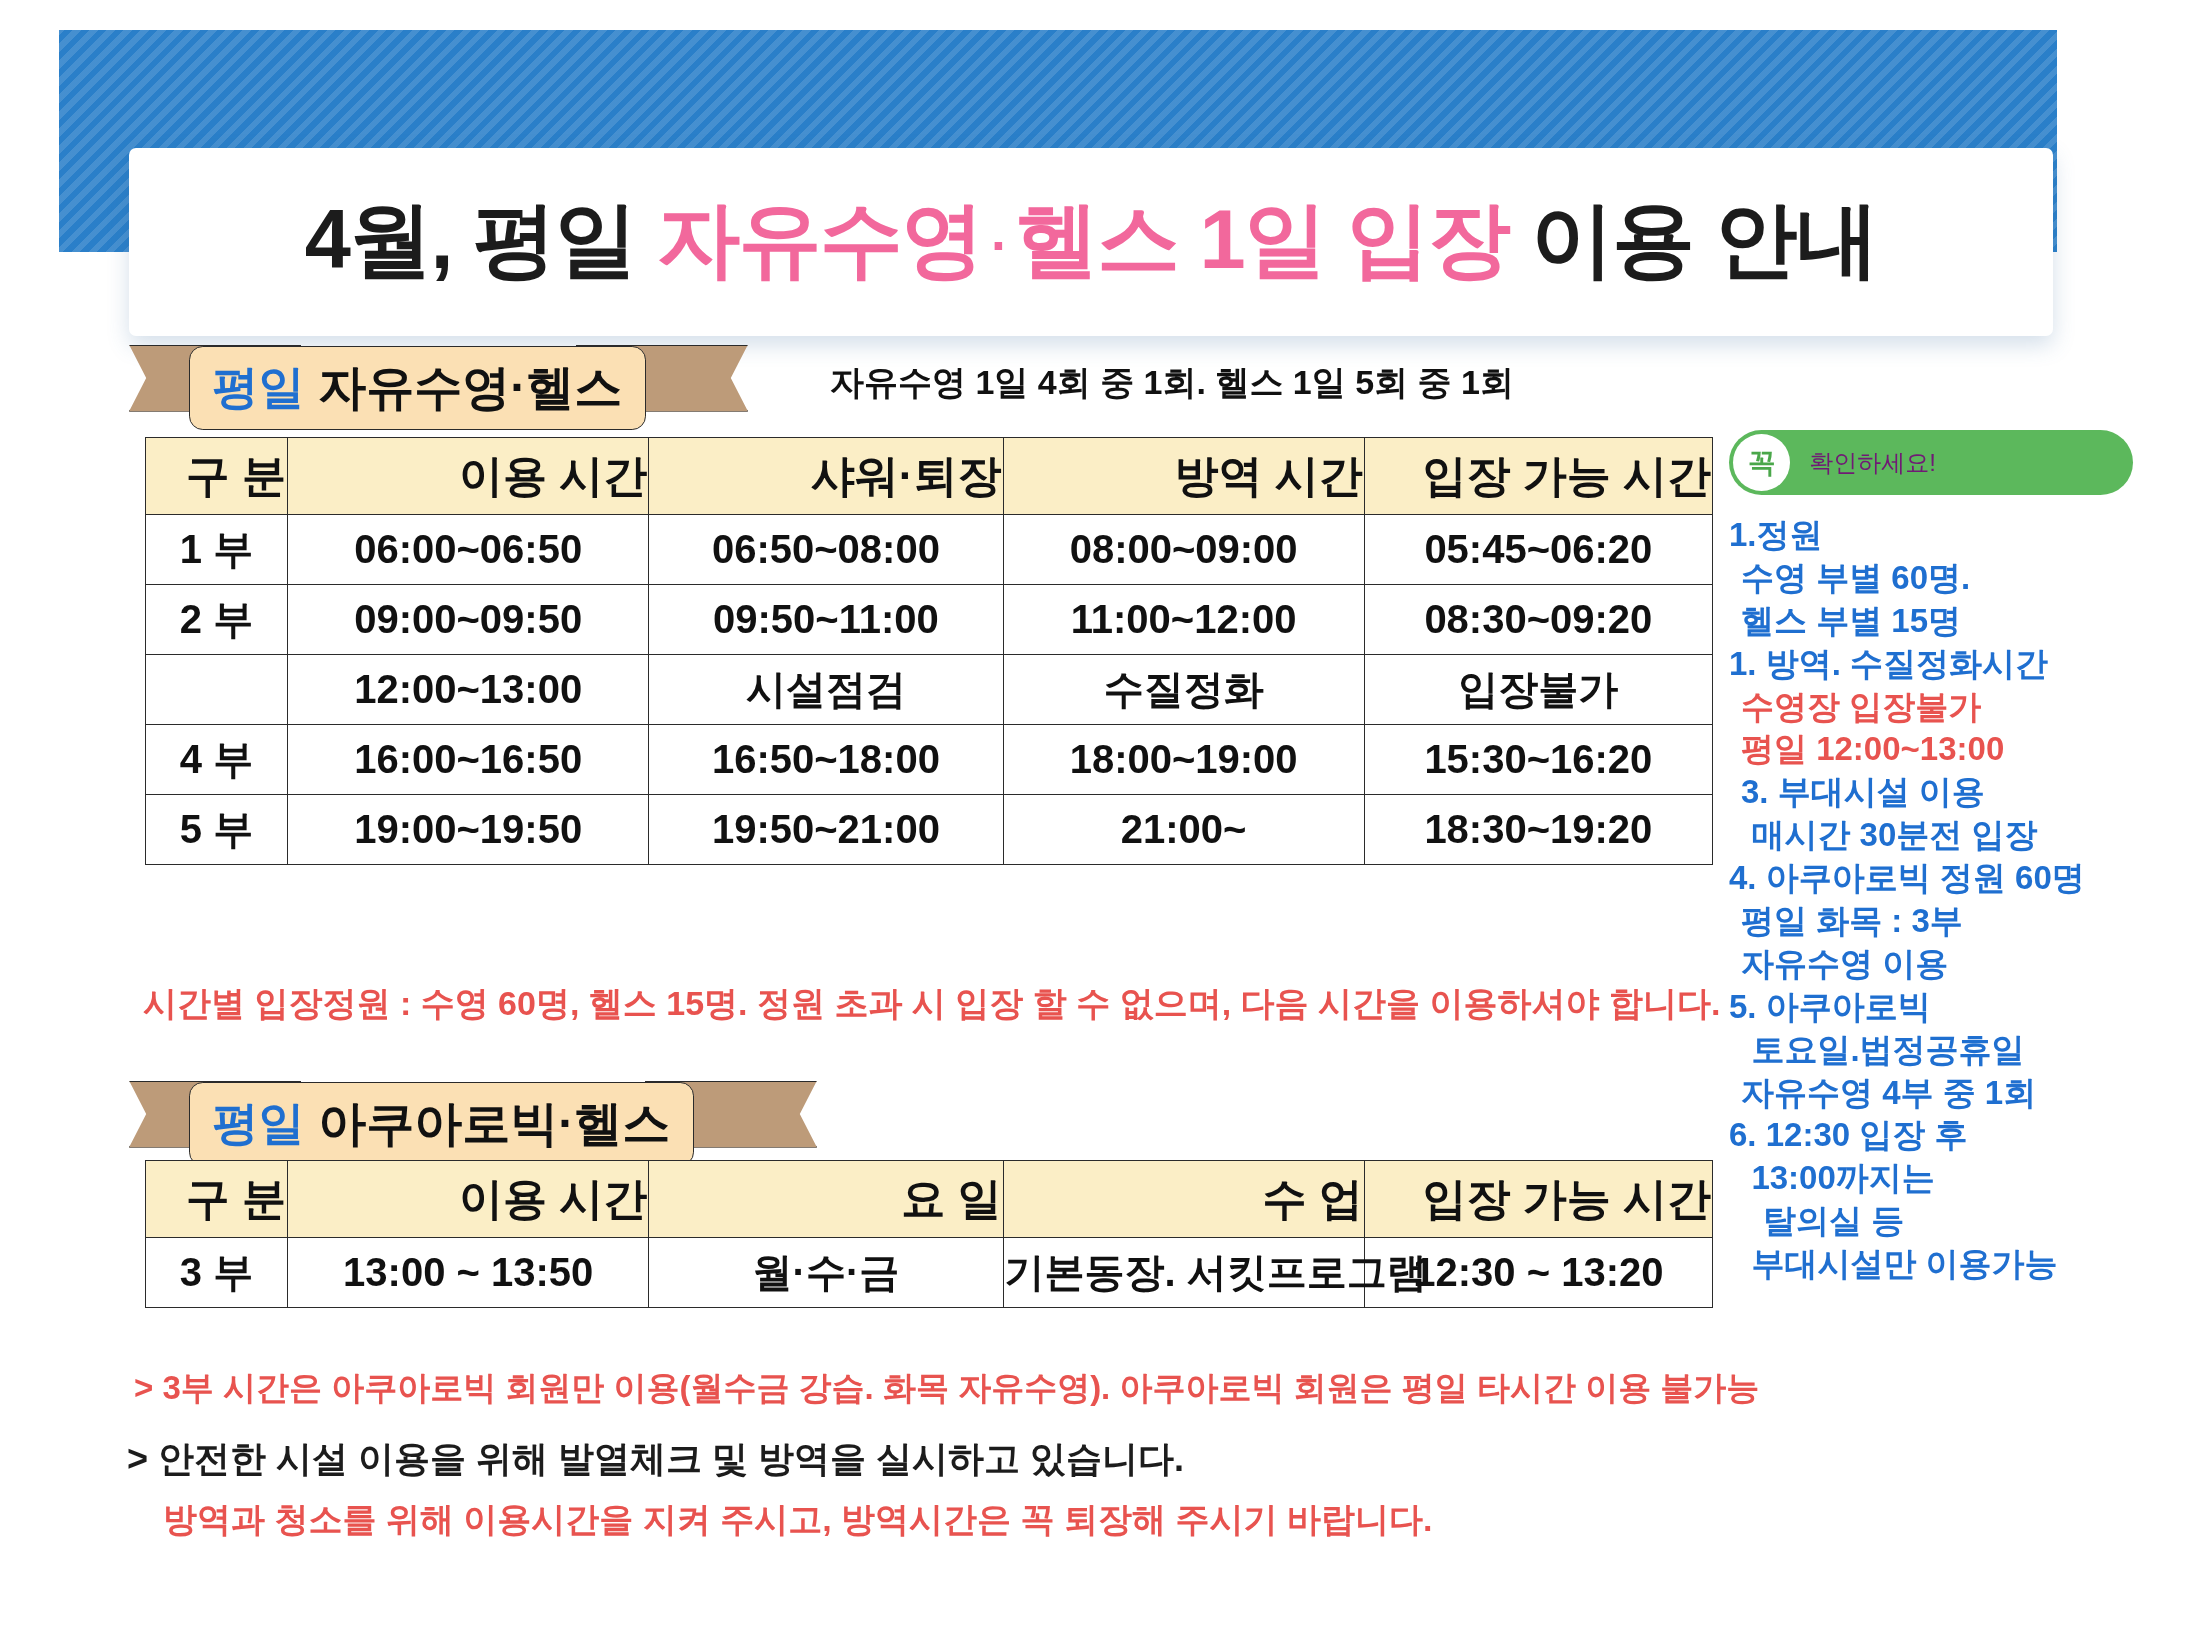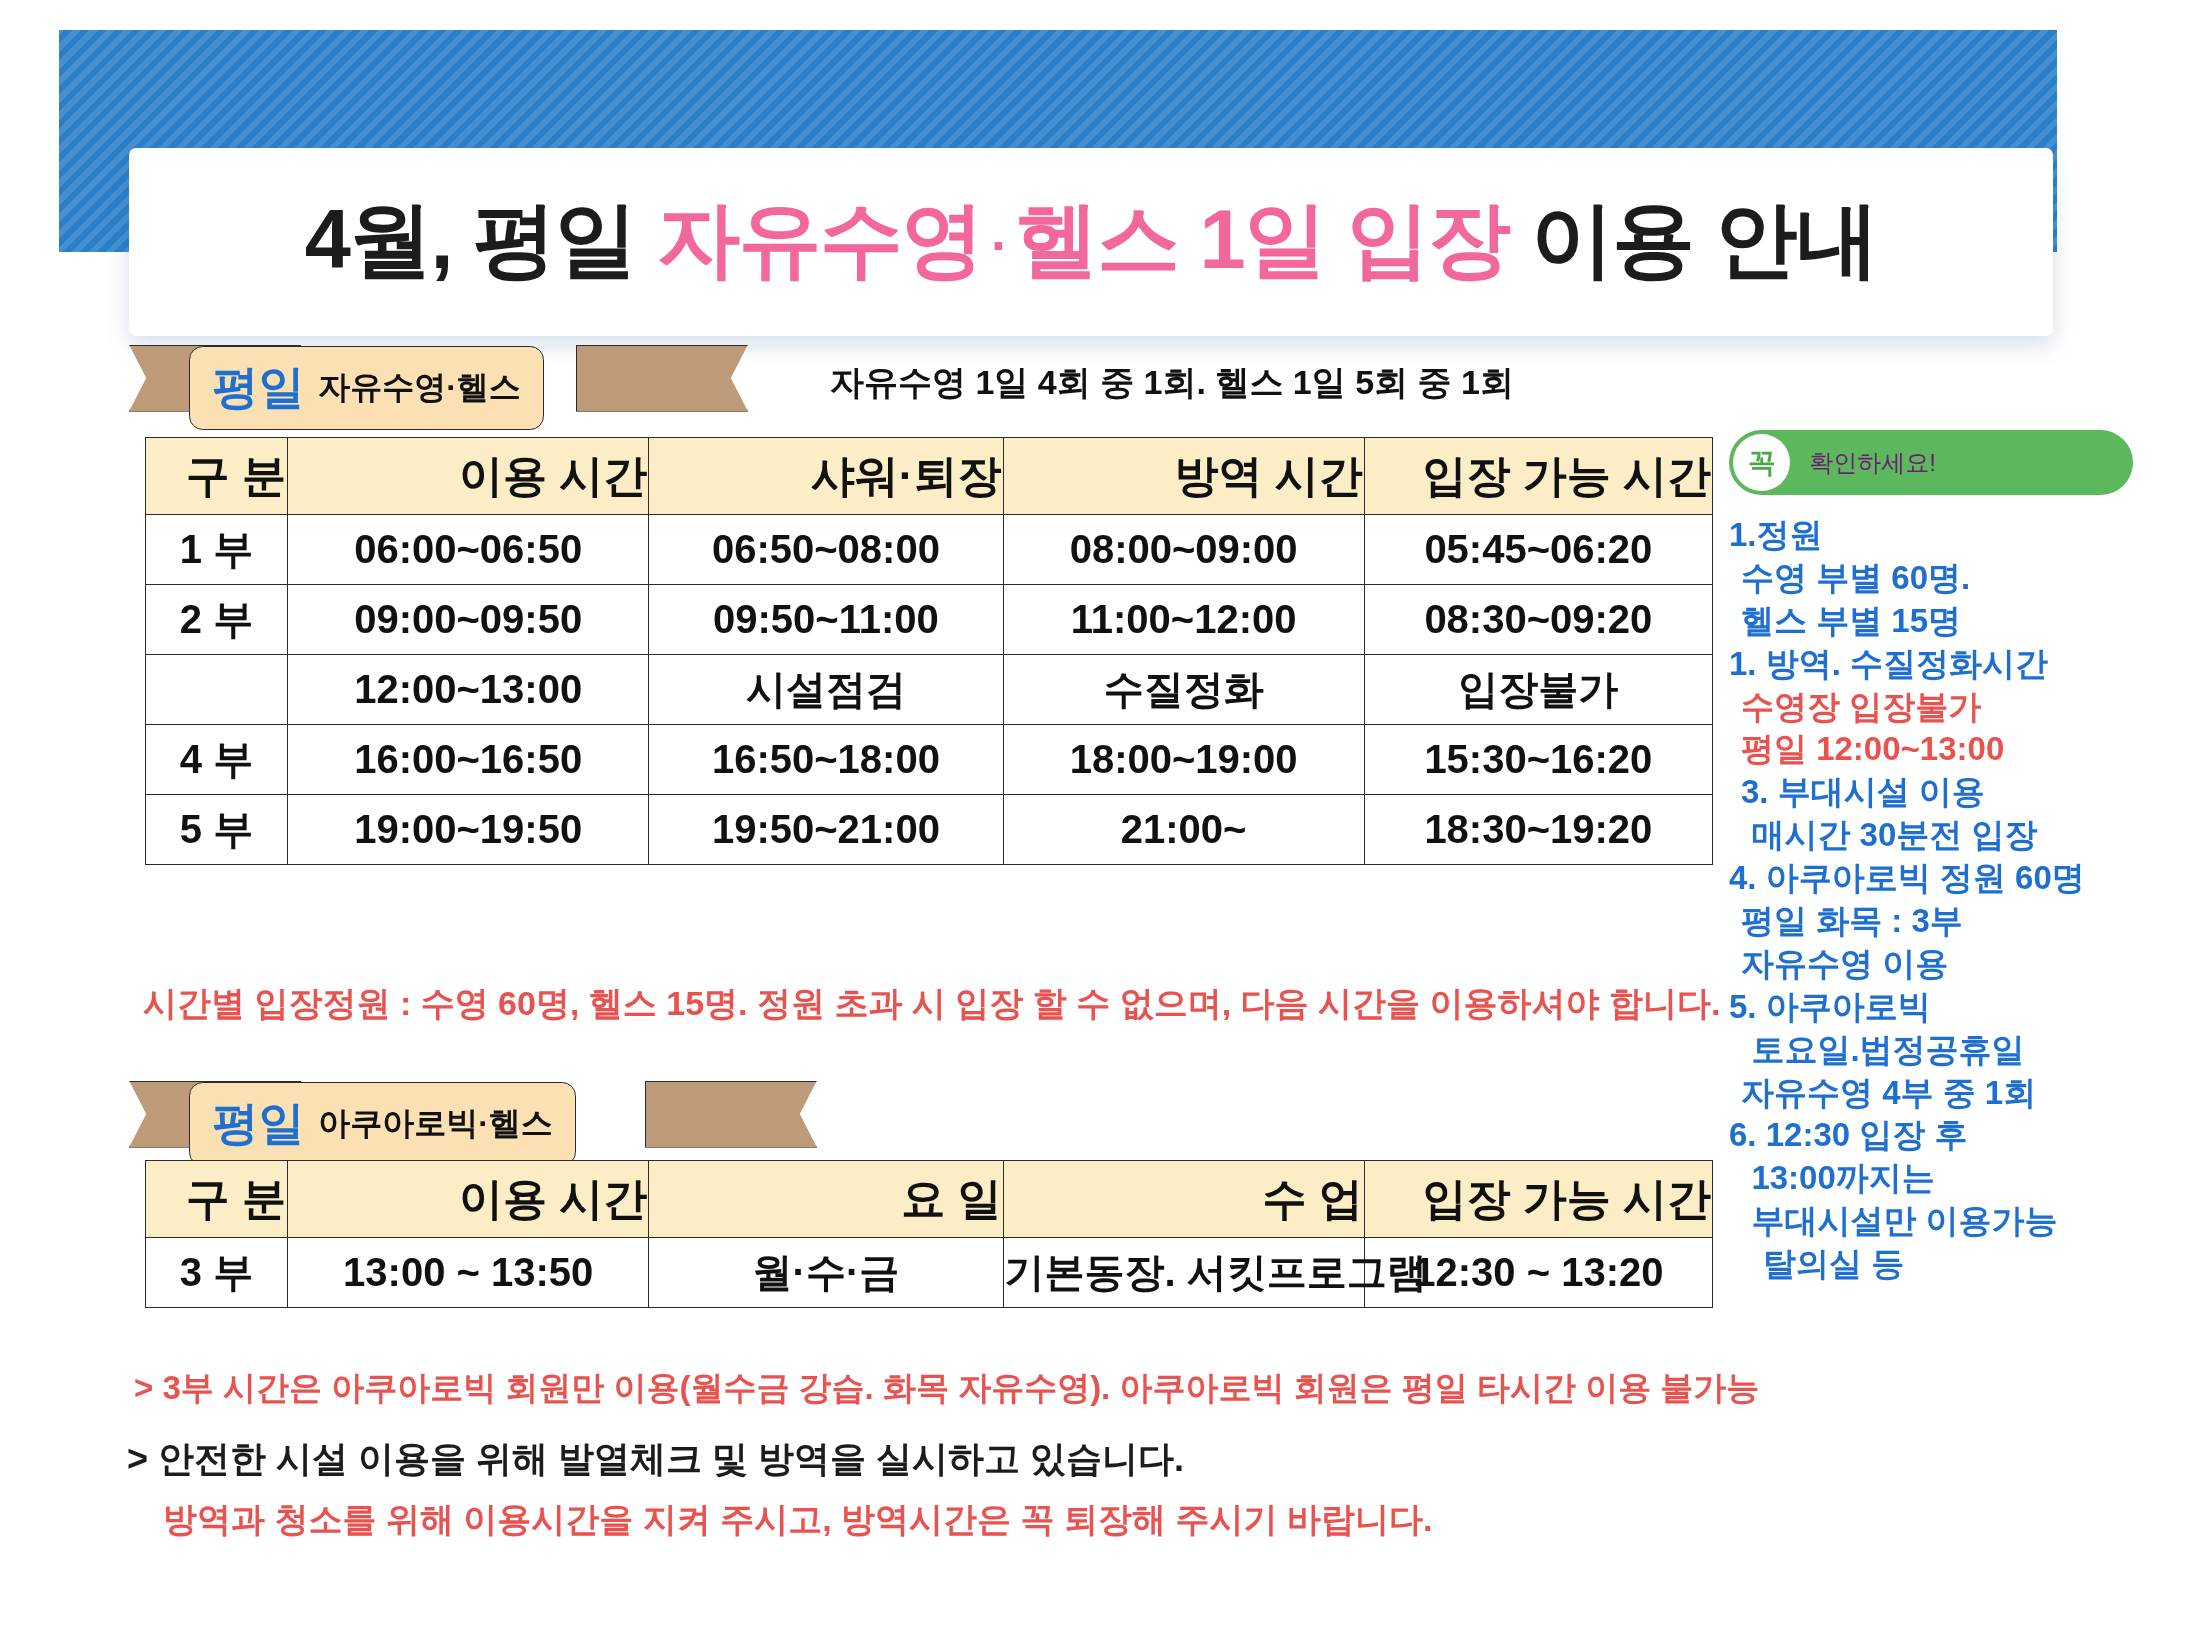--- a/index.html
+++ b/index.html
@@ -57,21 +57,21 @@
     right:0;width:172px;
     clip-path:polygon(0 0,100% 0,90% 50%,100% 100%,0 100%);
   }
   .ribbon .plaque{
     position:absolute;left:60px;top:17px;height:84px;
     background:#fbe0b4;border:1.7px solid #2b2b2b;border-radius:13.8px;
     box-sizing:border-box;display:flex;align-items:center;
     padding:0 22.4px;white-space:nowrap;
   }
   .ribbon .plaque .rb-blue{color:#1f6fd0;font-size:46px;font-weight:bold;}
-  .ribbon .plaque .rb-dark{color:#111;font-size:32px;font-weight:bold;text-align:right;}
+  .ribbon .plaque .rb-dark{color:#111;font-size:48px;font-weight:bold;text-align:right;}
 
   .ribbon-note{
     position:absolute;font-size:34px;font-weight:bold;color:#111;
     white-space:nowrap;
   }
 
   
   table.sched{
     position:absolute;border-collapse:collapse;table-layout:fixed;
     background:#fff;
@@ -261,19 +261,19 @@
       <div class="side-line ind-1">3. 부대시설 이용</div>
       <div class="side-line ind-2">매시간 30분전 입장</div>
       <div class="side-line ind-0">4. 아쿠아로빅 정원 60명</div>
       <div class="side-line ind-1">평일 화목 : 3부</div>
       <div class="side-line ind-1">자유수영 이용</div>
       <div class="side-line ind-0">5. 아쿠아로빅</div>
       <div class="side-line ind-2">토요일.법정공휴일</div>
       <div class="side-line ind-1">자유수영 4부 중 1회</div>
       <div class="side-line ind-0">6. 12:30 입장 후</div>
       <div class="side-line ind-2">13:00까지는</div>
+      <div class="side-line ind-3">탈의실 등</div>
       <div class="side-line ind-2">부대시설만 이용가능</div>
-      <div class="side-line ind-3">탈의실 등</div>
     </div>
   </div>
 
 </div>
 
 
 </body></html>

